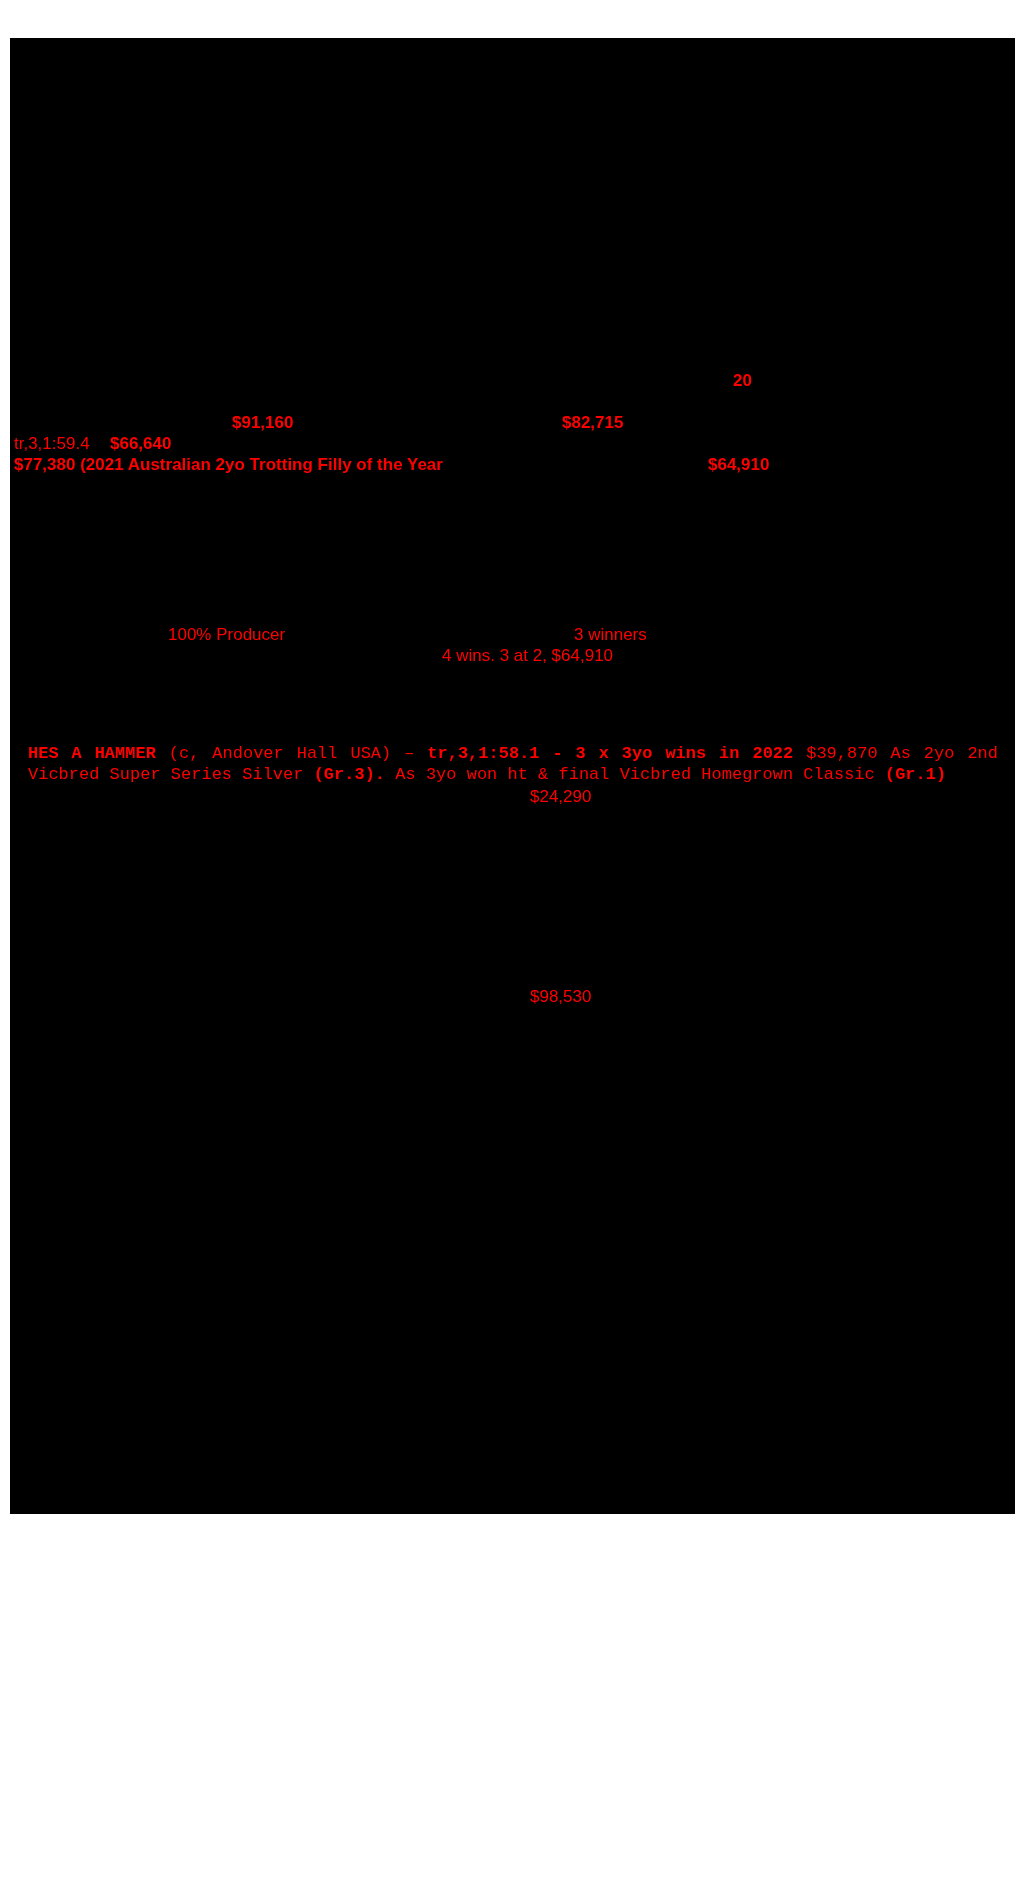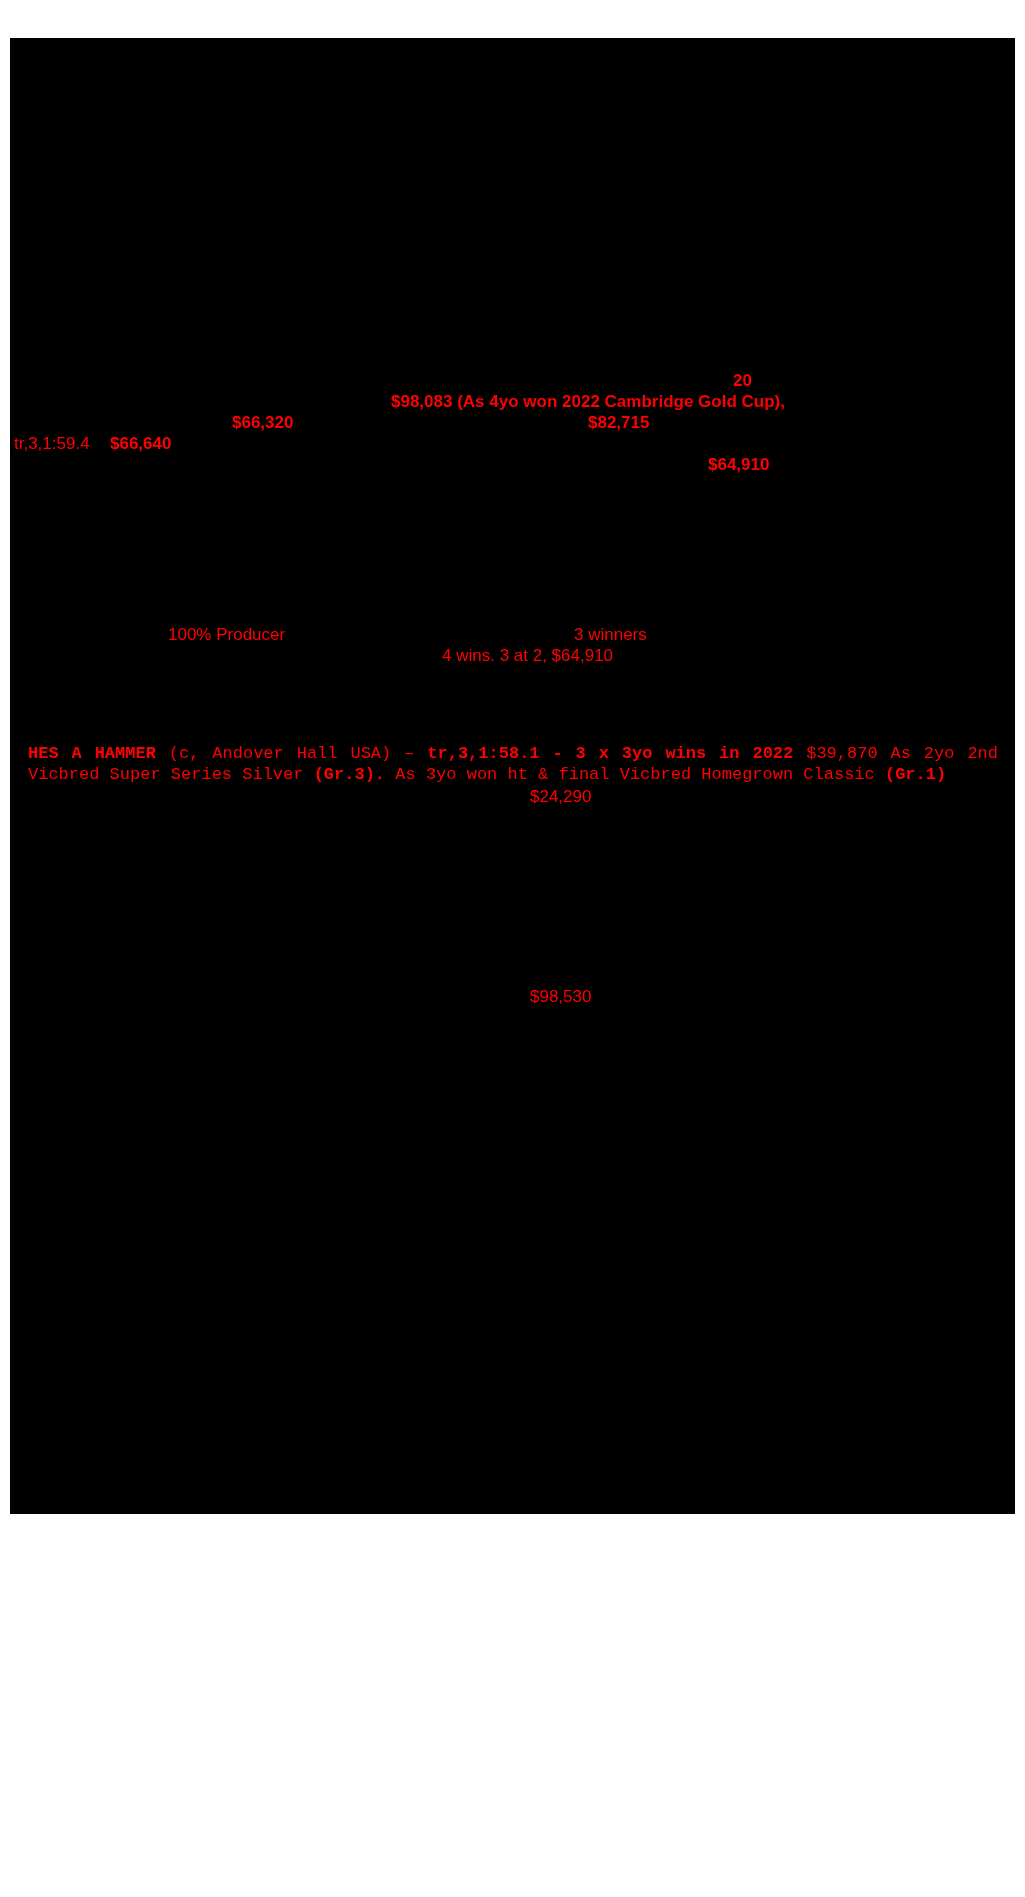--- a/index.html
+++ b/index.html
@@ -38,30 +38,30 @@
   .just { text-align: justify; }
 </style>
 </head>
 <body>
 
 <div id="page">
   <div id="sheet">
 
     <div class="txt b" style="left:723px; top:332px;">20</div>
 
-    <div class="txt b" style="left:381px; top:353px;">$98,083 (As 4yo won 2022 Cambridge Gold Cup),</div>
 
-    <div class="txt b" style="left:222px; top:374px;">$66,320</div>
+    <div class="txt b" style="left:222px; top:374px;">$91,160</div>
 
-    <div class="txt b" style="left:578px; top:374px;text-align:right;">$82,715</div>
+    <div class="txt b" style="left:552px; top:374px;text-align:right;">$82,715</div>
 
     <div class="txt" style="left:4px; top:395px;">tr,3,1:59.4</div>
 
     <div class="txt b" style="left:100px; top:395px;">$66,640</div>
 
+    <div class="txt b" style="left:4px; top:416px;">$77,380 (2021 Australian 2yo Trotting Filly of the Year</div>
 
     <div class="txt b" style="left:698px; top:416px;">$64,910</div>
 
     <div class="txt" style="left:158px; top:586px;">100% Producer</div>
 
     <div class="txt" style="left:564px; top:586px;">3 winners</div>
 
     <div class="txt" style="left:432px; top:607px;">4 wins. 3 at 2, $64,910</div>
 
     <div class="txt wrap just" style="left:18px; top:705px; width:970px;font-family:Liberation Mono, monospace;">

